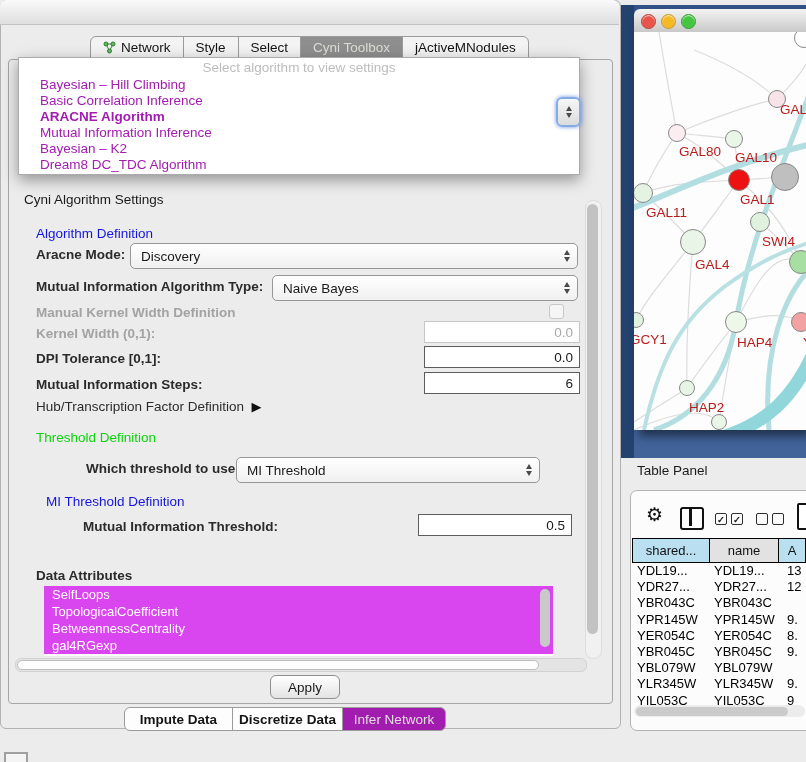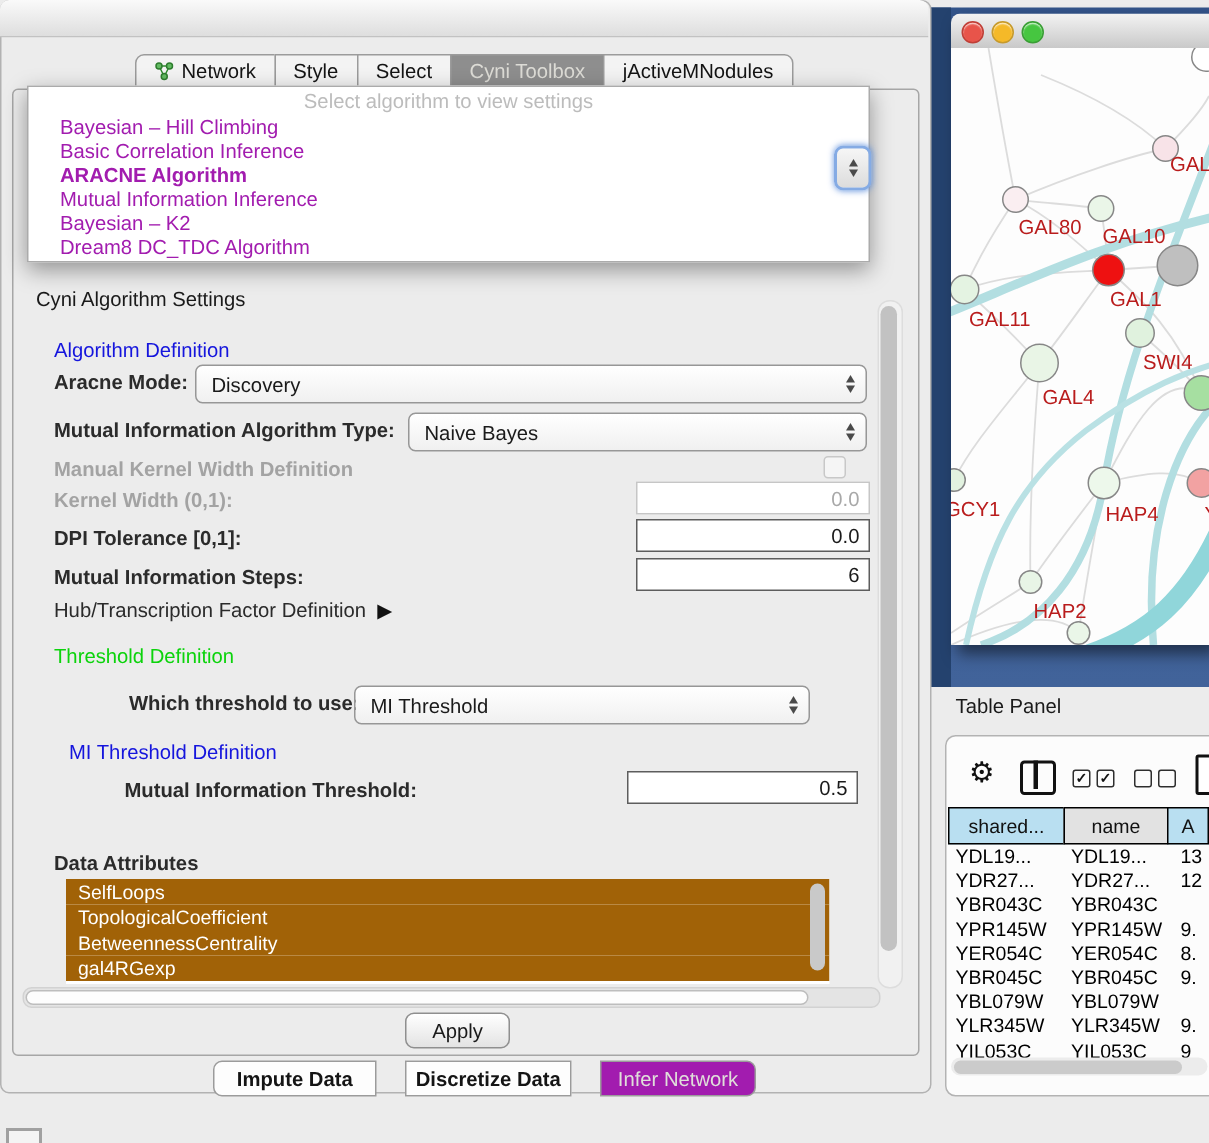--- a/index.html
+++ b/index.html
@@ -59,38 +59,38 @@
          display:flex;align-items:center;justify-content:flex-end;padding:0 6px;z-index:3;}
   .field.dis{border:1px solid #c6c6c6;color:#a8a8a8;}
   #manual-checkbox{left:549px;top:304px;width:13px;height:13px;border:1.5px solid #c8c8c8;
                    border-radius:3px;background:#f5f5f5;z-index:3;}
   .tri-right-glyph{font-size:13px;color:#111;}
   .tri-down-glyph{font-size:11px;color:#111;}
 
   
   #attr-list{left:44px;top:586px;width:509px;height:70px;background:#ffffff;overflow:hidden;z-index:3;}
   .attr-item{height:17px;line-height:17px;padding-left:8px;font-size:13px;color:#fff;
-             background:#a16207;white-space:nowrap;}
+             background:#d946ef;white-space:nowrap;}
   #attr-scroll{left:540px;top:589px;width:11px;height:64px;z-index:4;}
   #attr-thumb{left:0;top:0;width:10px;height:58px;background:#c9c9c9;border-radius:5px;}
 
   
   #h-scroll{left:15px;top:658px;width:570px;height:12px;background:#e4e4e4;border:1px solid #d2d2d2;
             border-radius:6px;z-index:3;}
   #h-thumb{left:1px;top:1px;width:520px;height:8px;background:#fdfdfd;border:1px solid #bdbdbd;border-radius:5px;}
   #v-scroll{left:585px;top:200px;width:15px;height:457px;background:#f1f1f1;border:1px solid #dddddd;
             border-radius:8px;z-index:3;}
   #v-thumb{left:1px;top:3px;width:11px;height:430px;background:#c2c2c2;border-radius:6px;}
   #split-dot{left:611px;top:371px;width:4px;height:4px;background:#9a9a9a;border-radius:50%;}
 
   #apply-btn{left:270px;top:675px;width:68px;height:22px;border:1px solid #8f8f8f;border-radius:6px;
              background:linear-gradient(#ffffff,#e3e3e3);display:flex;align-items:center;
              justify-content:center;font-size:13.5px;z-index:3;}
 
-  #bottom-tabs{left:143px;top:707px;height:24px;display:flex;z-index:3;gap:20px;}
+  #bottom-tabs{left:125px;top:707px;height:24px;display:flex;z-index:3;}
   .btab{display:flex;align-items:center;justify-content:center;font-size:13.5px;font-weight:bold;
         background:#fdfdfd;border:1px solid #9b9b9b;margin-left:-1px;box-sizing:border-box;color:#141414;}
   .btab:first-child{border-radius:6px 0 0 6px;}
   .btab:last-child{border-radius:0 6px 6px 0;}
   .btab.sel{background:#a21caf;color:#e0dfda;font-weight:normal;text-align:right;}
 
   
   #blue-frame{left:617px;top:5px;width:189px;height:453px;background:linear-gradient(#33548a,#41639a);}
   #blue-edge{left:617px;top:5px;width:17px;height:453px;background:#24426e;}
   #net-window{left:634px;top:9px;width:172px;height:421px;border-radius:6px 0 0 0;

